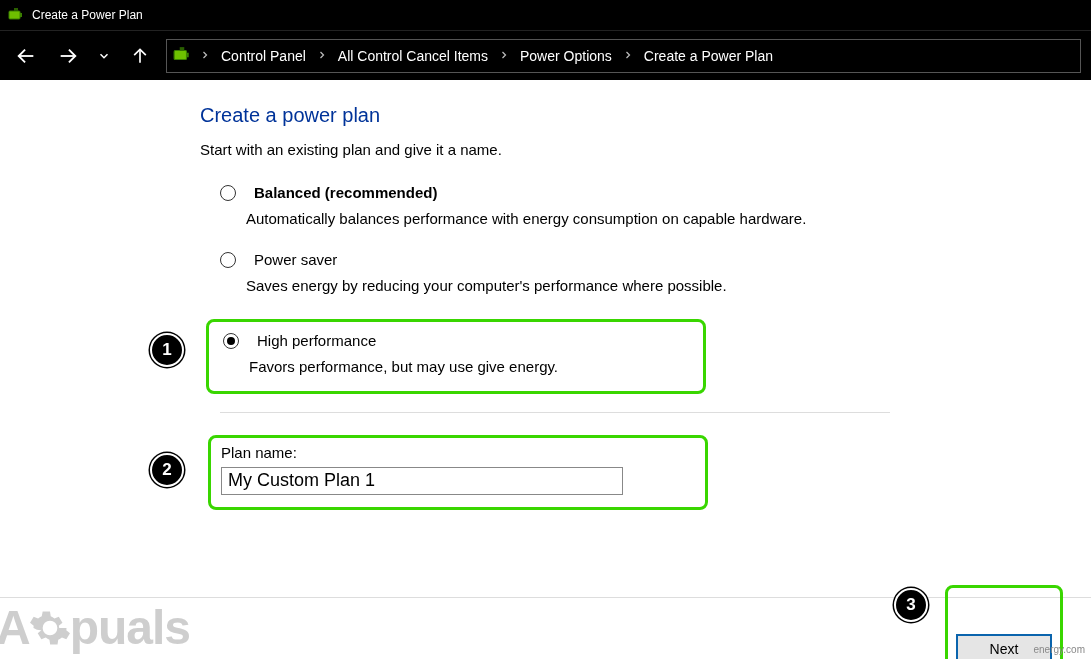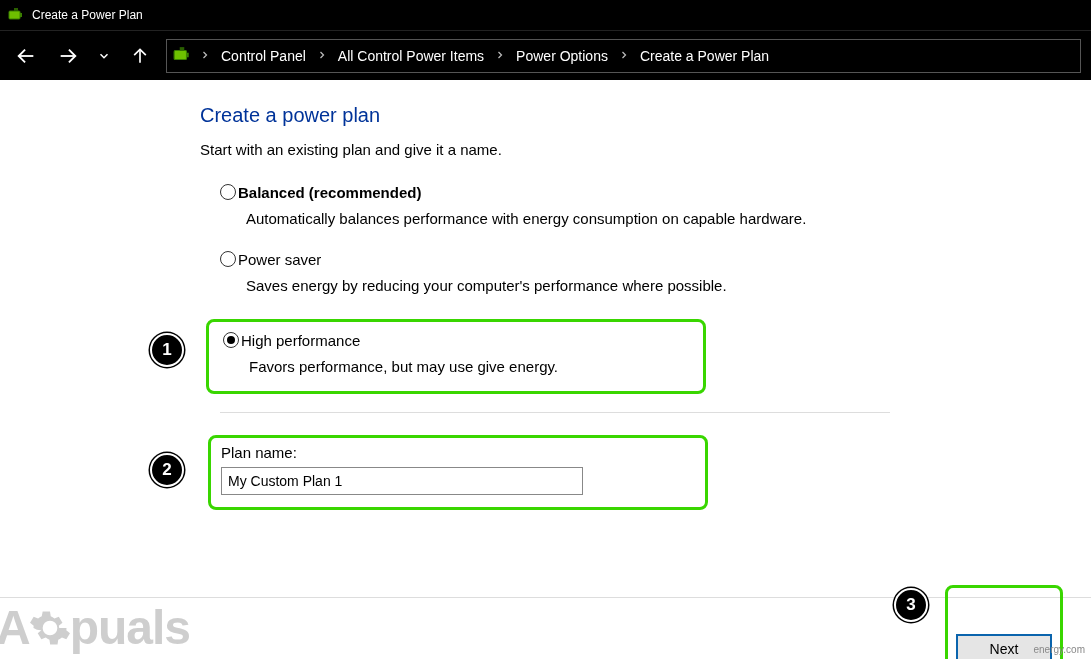--- a/index.html
+++ b/index.html
@@ -20,30 +20,30 @@
   .crumb-sep svg { stroke: #bbb; }
 
   
   .content { padding: 24px 0 0 200px; color: #000; }
   .page-title { color: #003399; font-size: 20px; font-weight: 400; margin: 0 0 14px 0; }
   .subtitle { font-size: 15px; margin: 0 0 26px 0; }
 
   .options { margin-left: 20px; width: 700px; }
   .opt-block { margin-bottom: 22px; }
 
-  .opt-head { display: flex; align-items: flex-start; gap: 2px; font-size: 15px; }
+  .opt-head { display: flex; align-items: flex-end; gap: 18px; font-size: 15px; }
   .opt-head.bold { font-weight: 700; }
   .radio { width: 16px; height: 16px; border: 1.5px solid #333; border-radius: 50%; display: inline-flex; align-items: center; justify-content: center; flex-shrink: 0; }
   .radio.checked::after { content: ""; width: 8px; height: 8px; background: #000; border-radius: 50%; }
   .opt-desc { margin: 8px 0 0 26px; font-size: 15px; color: #000; line-height: 1.35; }
 
   .divider { border: 0; border-top: 1px solid #ddd; margin: 18px 0 22px 0; width: 670px; }
 
   .plan-name-label { font-size: 15px; margin-bottom: 6px; display: block; }
-  .plan-input { width: 362px; height: 28px; border: 1px solid #888; padding: 2px 6px; font-size: 14px; }
+  .plan-input { width: 402px; height: 28px; border: 1px solid #888; padding: 2px 6px; font-size: 18px; }
 
   
   .highlight-box { border: 3px solid #39d600; border-radius: 8px; padding: 10px 16px 14px 14px; margin-left: -14px; margin-bottom: 12px; width: 500px; position: relative; }
 
   .planname-highlight { border: 3px solid #39d600; border-radius: 8px; padding: 6px 10px 12px 10px; margin-left: -12px; width: 500px; position: relative; }
 
   
   .callout { position: absolute; width: 34px; height: 34px; border-radius: 50%; background: #000; color: #fff; font-weight: 700; font-size: 17px; display: flex; align-items: center; justify-content: center; border: 2.5px solid #fff; box-shadow: 0 0 0 1.5px #000; }
 
   
@@ -107,21 +107,21 @@
     <span class="crumb-sep"><svg width="12" height="12" viewBox="0 0 24 24" stroke-width="2.5" fill="none">
           <path d="M9 6l6 6-6 6"></path>
         </svg></span>
     <span class="crumb">
         <span>Control Panel</span>
       </span>
     <span class="crumb-sep"><svg width="12" height="12" viewBox="0 0 24 24" stroke-width="2.5" fill="none">
           <path d="M9 6l6 6-6 6"></path>
         </svg></span>
     <span class="crumb">
-        <span>All Control Power Items</span>
+        <span>All Control Cancel Items</span>
       </span>
     <span class="crumb-sep"><svg width="12" height="12" viewBox="0 0 24 24" stroke-width="2.5" fill="none">
           <path d="M9 6l6 6-6 6"></path>
         </svg></span>
     <span class="crumb">
         <span>Power Options</span>
       </span>
     <span class="crumb-sep"><svg width="12" height="12" viewBox="0 0 24 24" stroke-width="2.5" fill="none">
           <path d="M9 6l6 6-6 6"></path>
         </svg></span>

